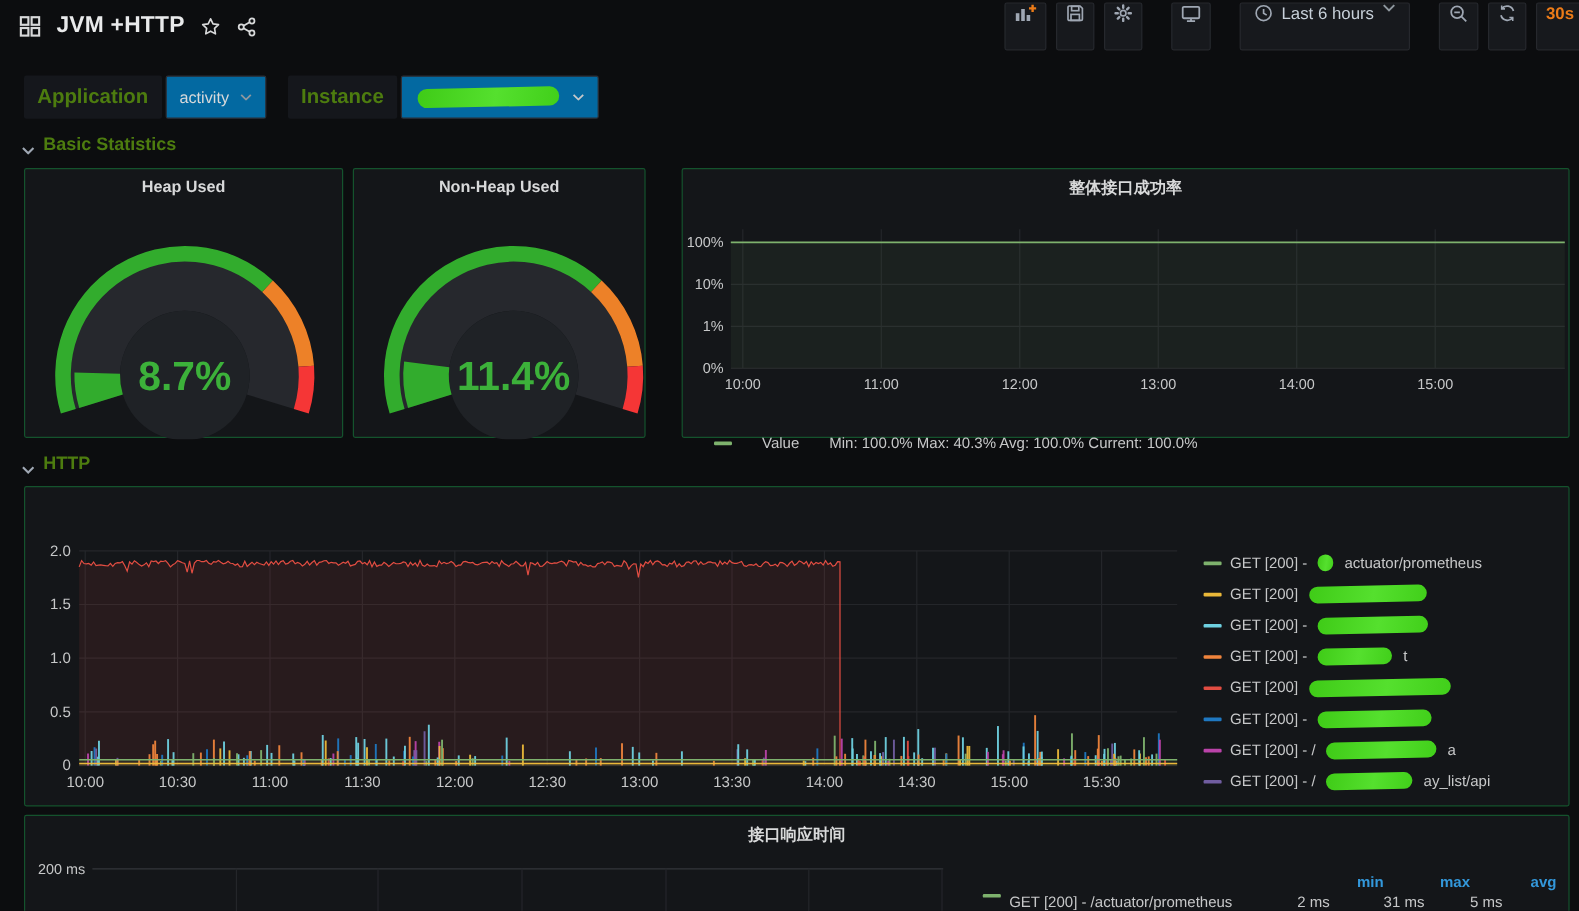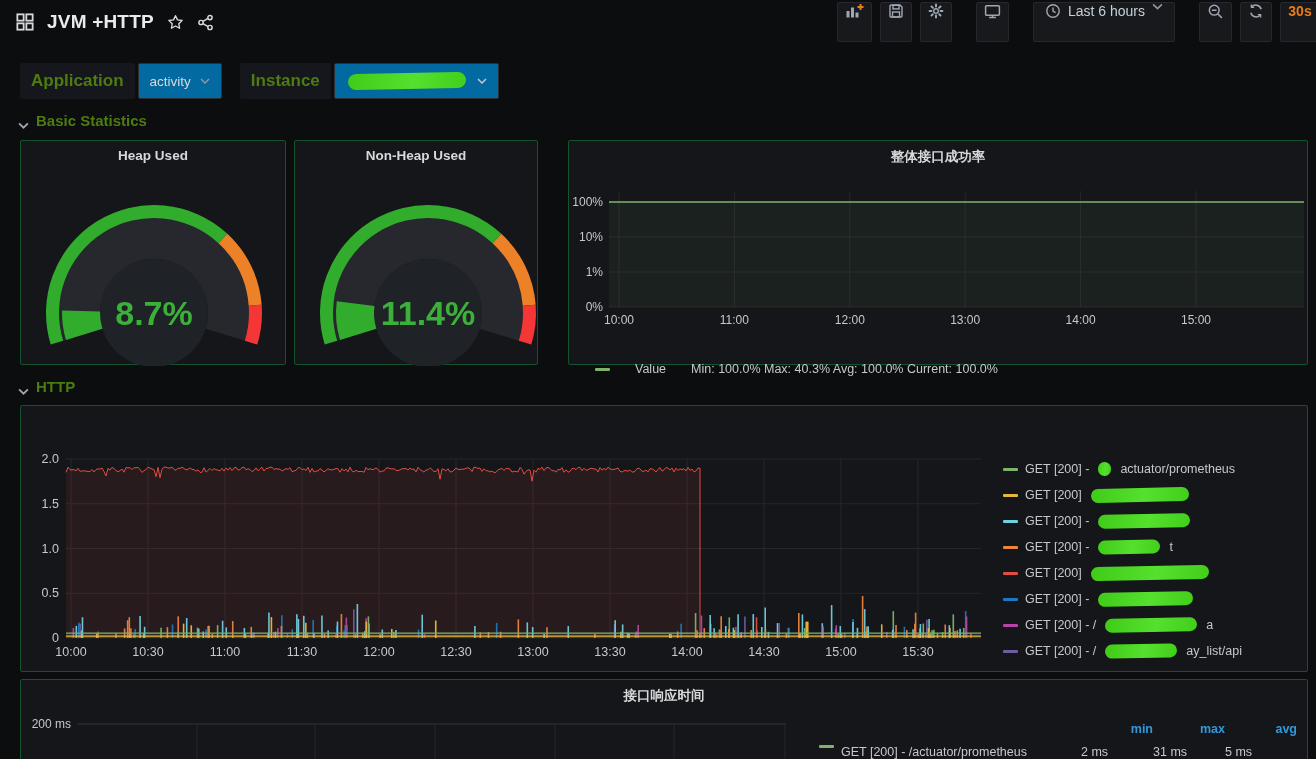--- a/index.html
+++ b/index.html
@@ -45,21 +45,21 @@
     flex-direction:column;gap:8px;}
   .leg-row{display:flex;align-items:center;gap:7px;height:18px;cursor:pointer;
     font-size:12.5px;color:#c7c8c9;white-space:nowrap;}
   .leg-dash{width:15px;height:3px;border-radius:1px;flex:none;}
   
   .succ-legend{position:absolute;left:26px;top:199px;display:flex;align-items:center;gap:25px;
     font-size:12.5px;color:#c7c8c9;cursor:pointer;margin-top:22px;}
   .succ-legend .metrics{color:#c7c8c9;}
   
   .resp-legend{position:absolute;right:10px;top:42px;width:478px;font-size:12.5px;color:#c7c8c9;}
-  .resp-head{display:flex;height:20px;align-items:flex-start;}
+  .resp-head{display:flex;height:20px;align-items:flex-end;}
   .resp-head .col{width:72px;text-align:right;color:#3398db;font-weight:700;}
   .resp-head .name{flex:1;}
   .resp-row{display:flex;height:20px;align-items:center;cursor:pointer;}
   .resp-row .name{flex:1;display:flex;align-items:flex-start;gap:7px;white-space:nowrap;}
   .resp-row .col{width:72px;text-align:left;}
 </style>
 </head>
 <body>
 
 <div class="app">

